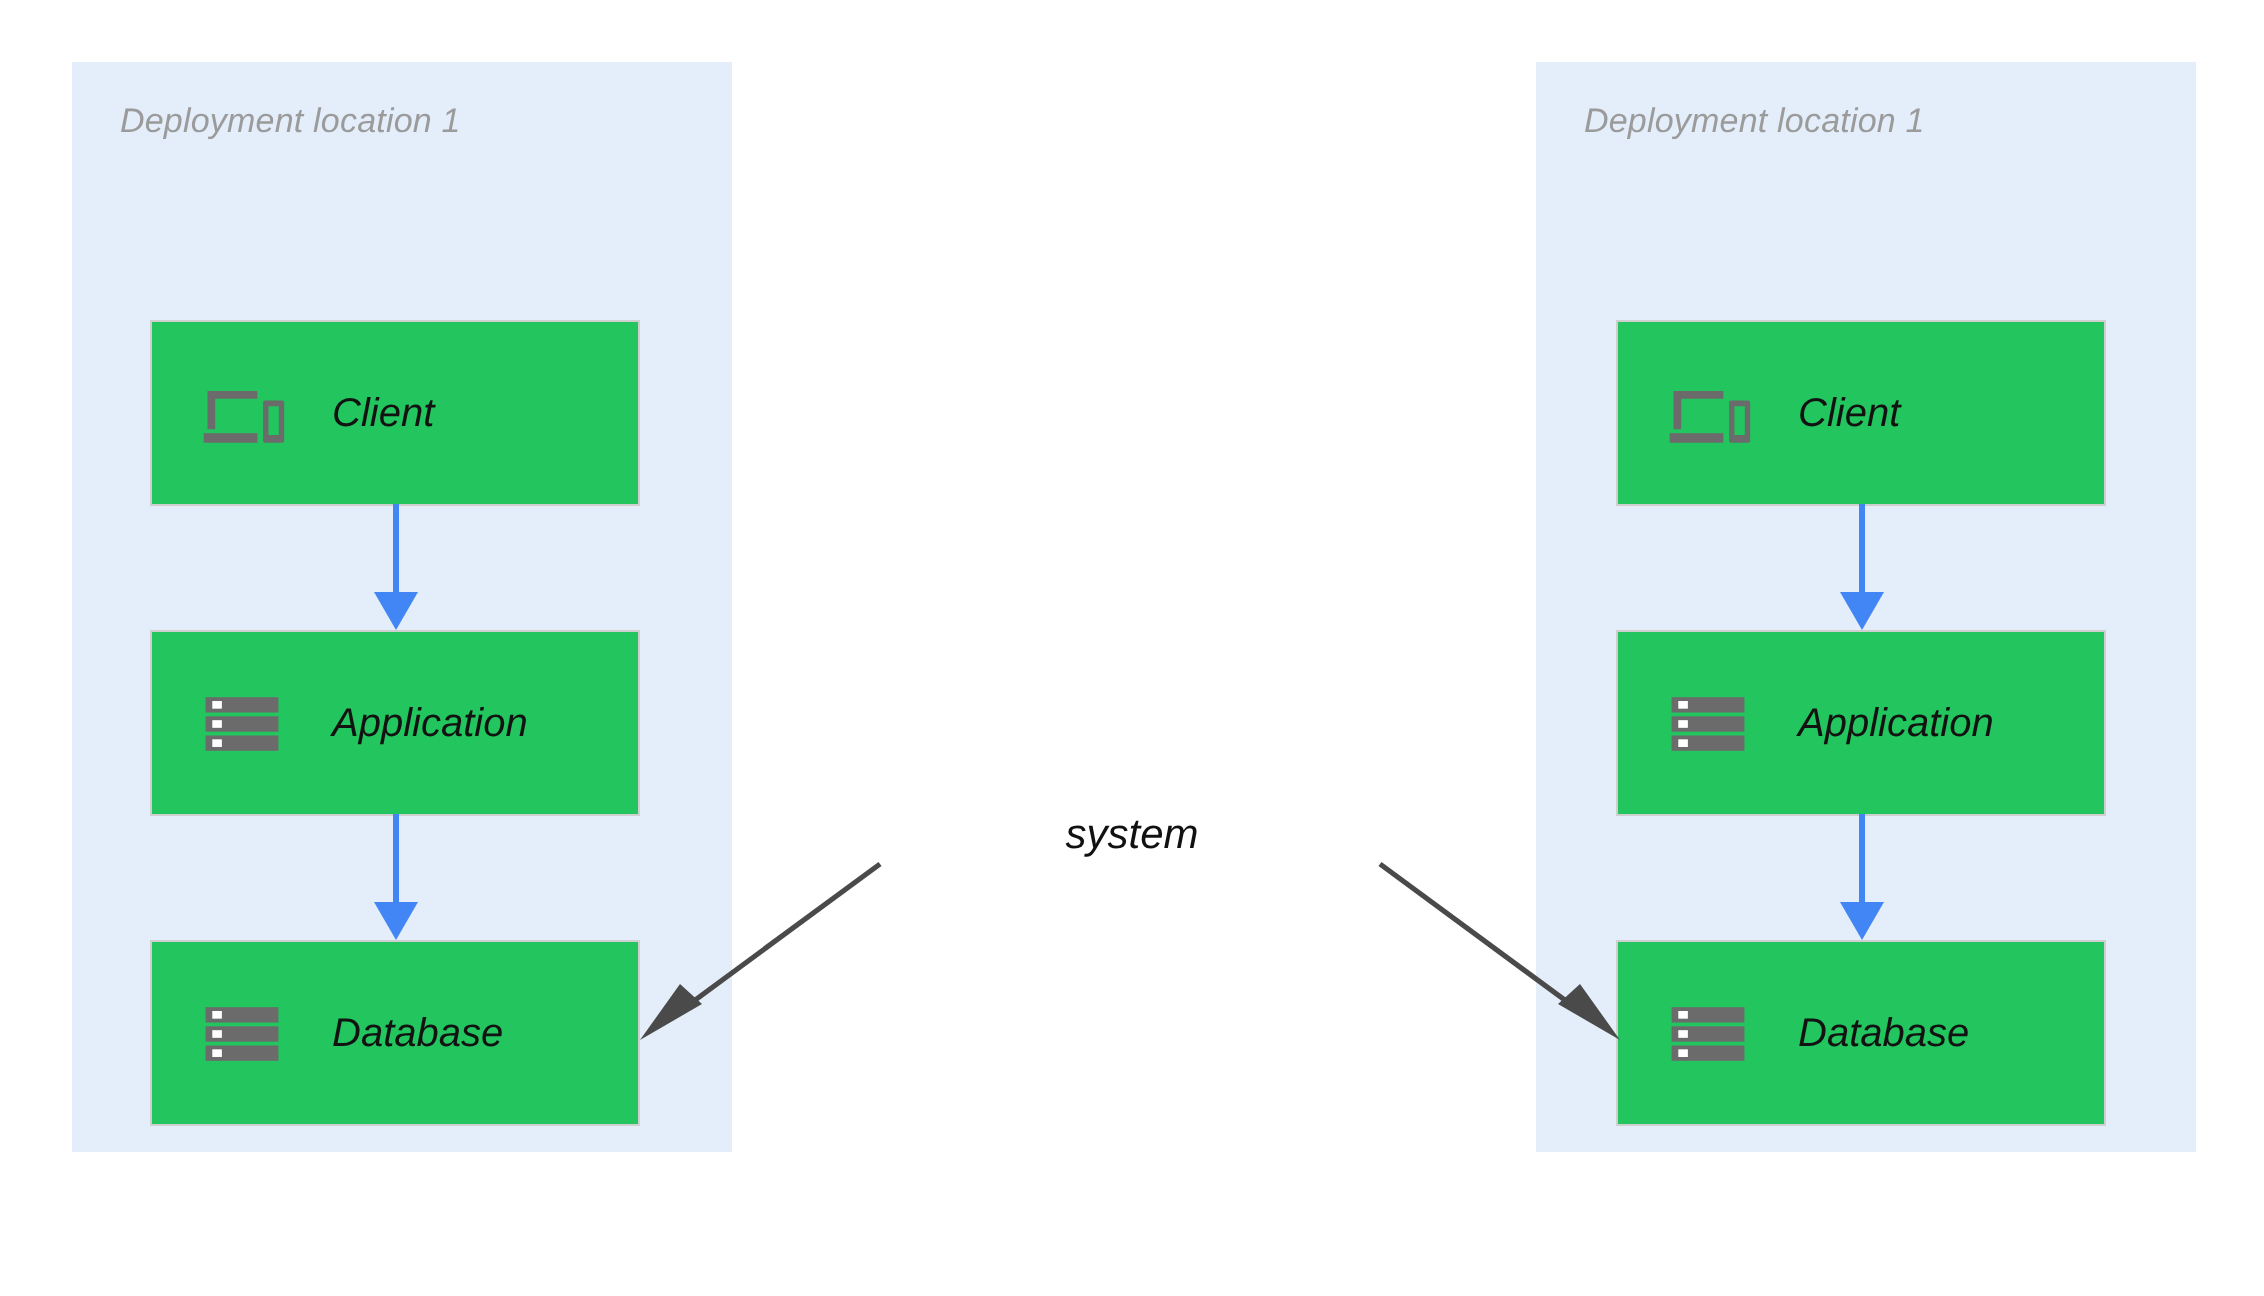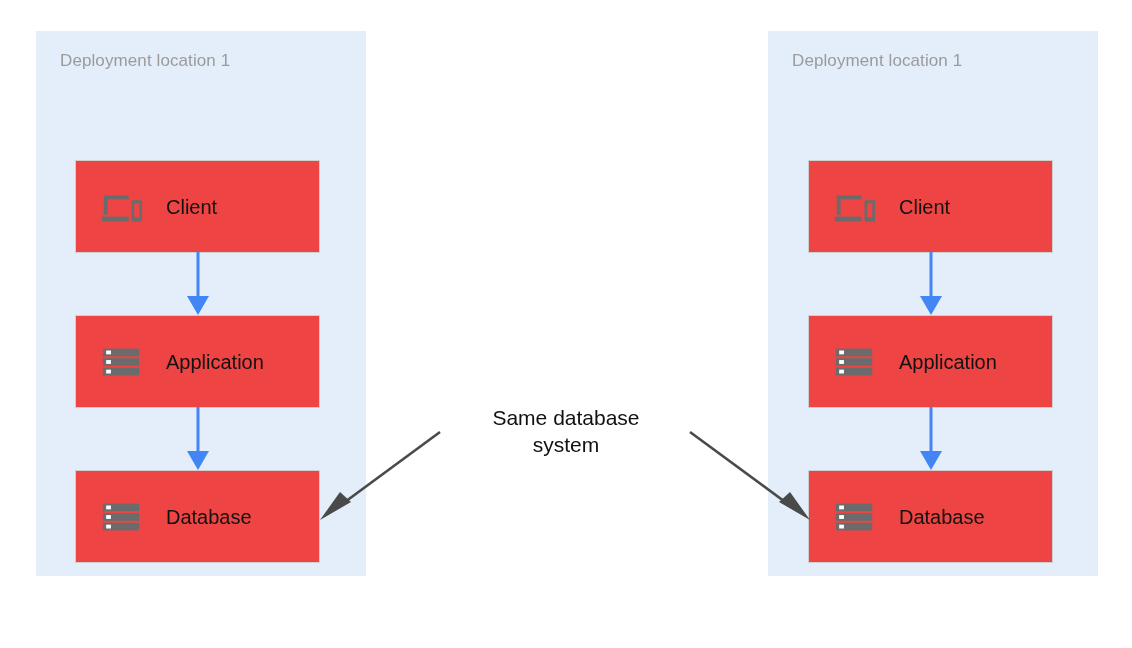--- a/index.html
+++ b/index.html
@@ -11,20 +11,21 @@
   body {
     font-family: "Liberation Sans", sans-serif;
     -webkit-font-smoothing: antialiased;
   }
   #canvas {
     position: relative;
     width: 1132px;
     height: 576px;
     background: #ffffff;
     overflow: hidden;
+    font-style: italic;
   }
 
   
   .zone {
     position: absolute;
     background: #e3eefa;
   }
   #zone-1 { left: 36px;  top: 31px; width: 330px; height: 570px; }
   #zone-2 { left: 768px; top: 31px; width: 330px; height: 570px; }
 
@@ -37,21 +38,21 @@
     color: #9b9b9b;
     letter-spacing: 0.1px;
     white-space: nowrap;
   }
 
   
   .node {
     position: absolute;
     width: 245px;
     height: 93px;
-    background: #ef4444;
+    background: #22c55e;
     border: 1px solid #cfcfcf;
     box-sizing: border-box;
     display: flex;
     align-items: center;
     padding-left: 22px;
   }
   .node-icon {
     width: 46px;
     height: 46px;
     flex: 0 0 46px;
@@ -212,17 +213,16 @@
     <line x1="128" y1="2" x2="22" y2="80" stroke="#4a4a4a" stroke-width="2.6"></line>
     <polygon points="8,90 39,72 28,62" fill="#4a4a4a"></polygon>
   </svg>
 
   <svg class="annotation-arrow" id="annotation-arrow-right" viewBox="0 0 130 90">
     <line x1="2" y1="2" x2="108" y2="80" stroke="#4a4a4a" stroke-width="2.6"></line>
     <polygon points="122,90 91,72 102,62" fill="#4a4a4a"></polygon>
   </svg>
 
   <div id="annotation">
-    <div>Same database</div>
     <div>system</div>
   </div>
 
 </div>
 
 </body></html>

